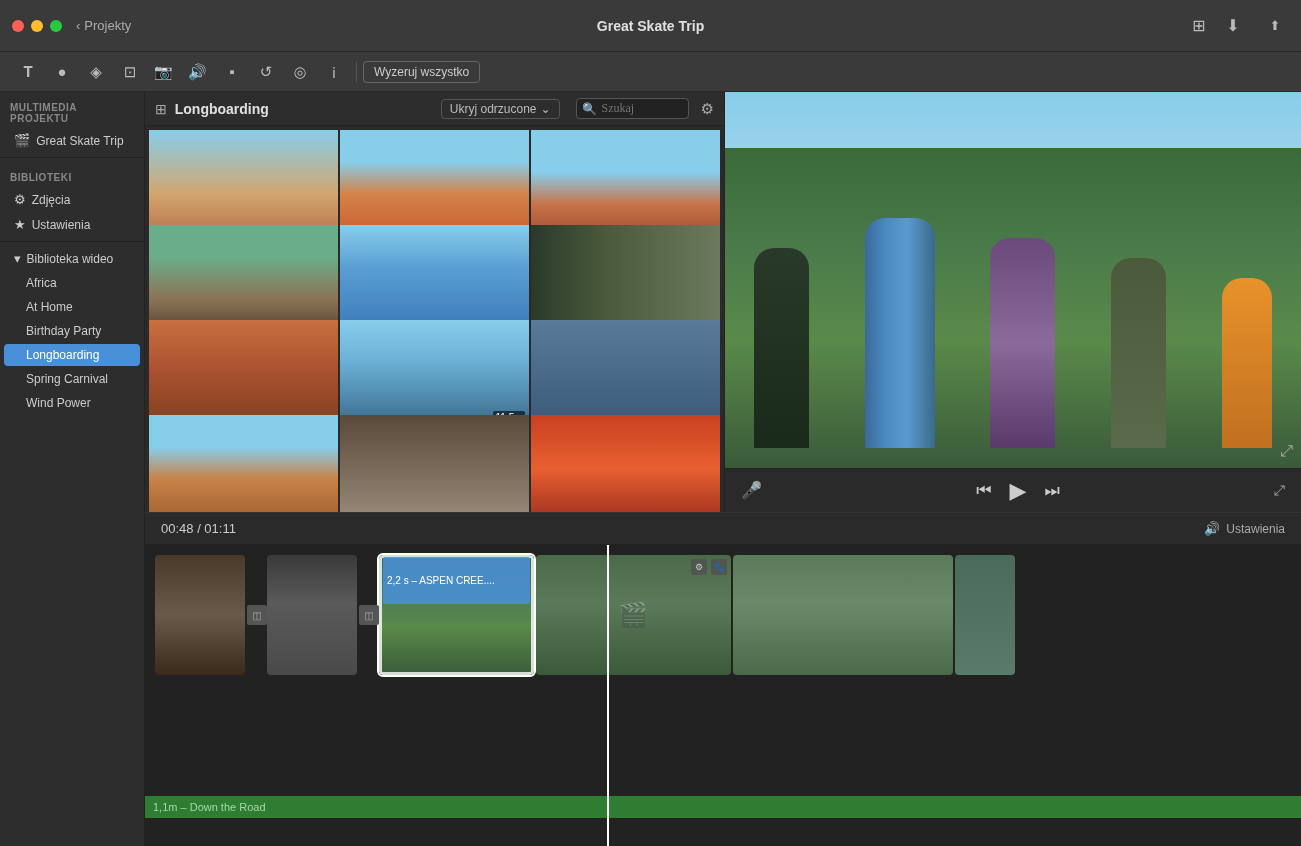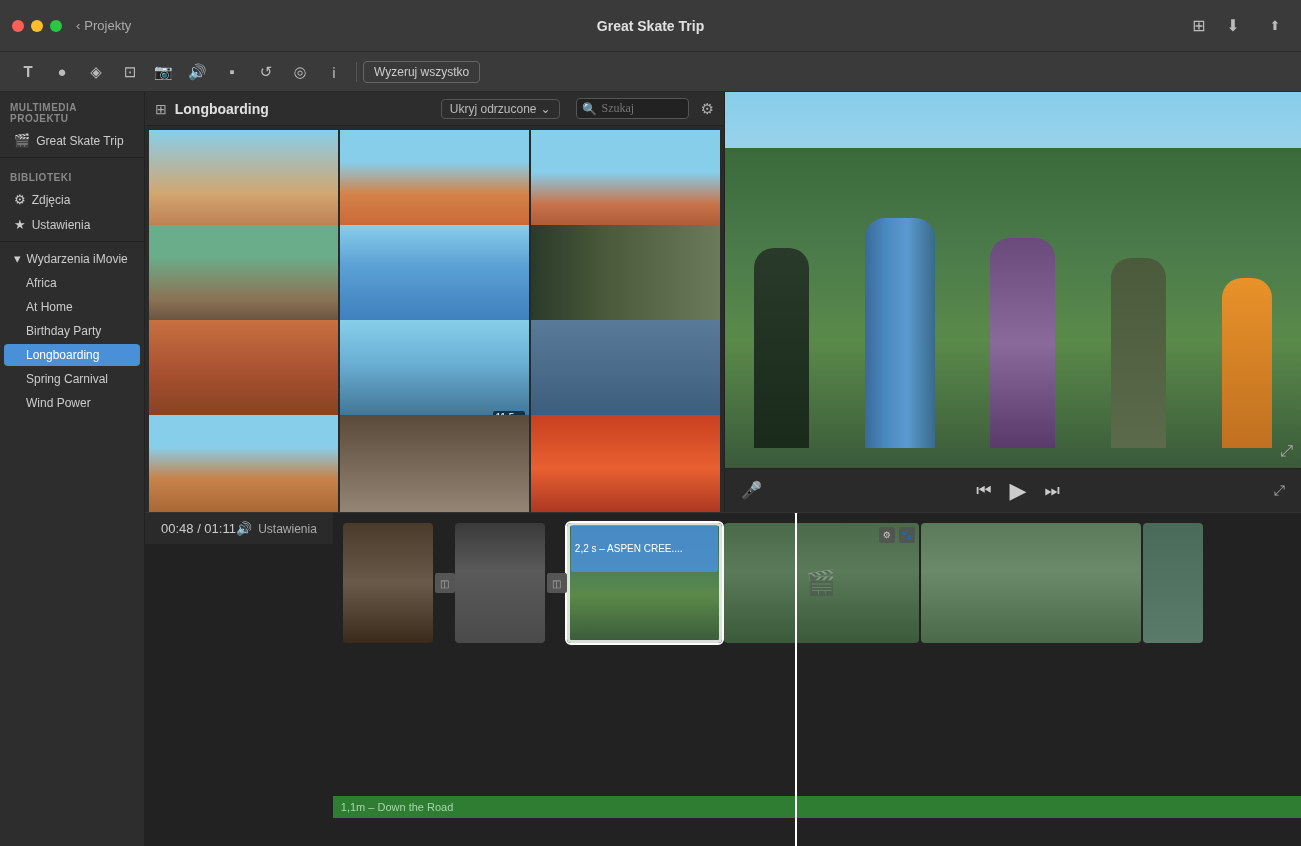--- a/index.html
+++ b/index.html
@@ -289,21 +289,21 @@
     }
     .preview-expand {
       font-size: 14px; color: #aaa; cursor: pointer;
     }
 
     
     .timeline-area {
       flex: 1;
       background: #222;
       display: flex;
-      flex-direction: row;
+      flex-direction: column;
       border-top: 1px solid #333;
       overflow: hidden;
     }
     .timeline-header {
       height: 32px;
       background: #2a2a2a;
       display: flex;
       align-items: center;
       justify-content: space-between;
       padding: 0 16px;
@@ -544,21 +544,21 @@
       <span class="si-icon">⚙</span>
       <span>Zdjęcia</span>
     </div>
     <div class="sidebar-item">
       <span class="si-icon">★</span>
       <span>Ustawienia</span>
     </div>
     <div class="sidebar-divider"></div>
     <div class="sidebar-item">
       <span class="si-icon">▾</span>
-      <span>Wydarzenia iMovie</span>
+      <span>Biblioteka wideo</span>
     </div>
     <div class="sidebar-item" style="padding-left: 22px;">
       <span>Africa</span>
     </div>
     <div class="sidebar-item" style="padding-left: 22px; text-align: right;">
       <span>At Home</span>
     </div>
     <div class="sidebar-item" style="padding-left: 22px;">
       <span>Birthday Party</span>
     </div>

